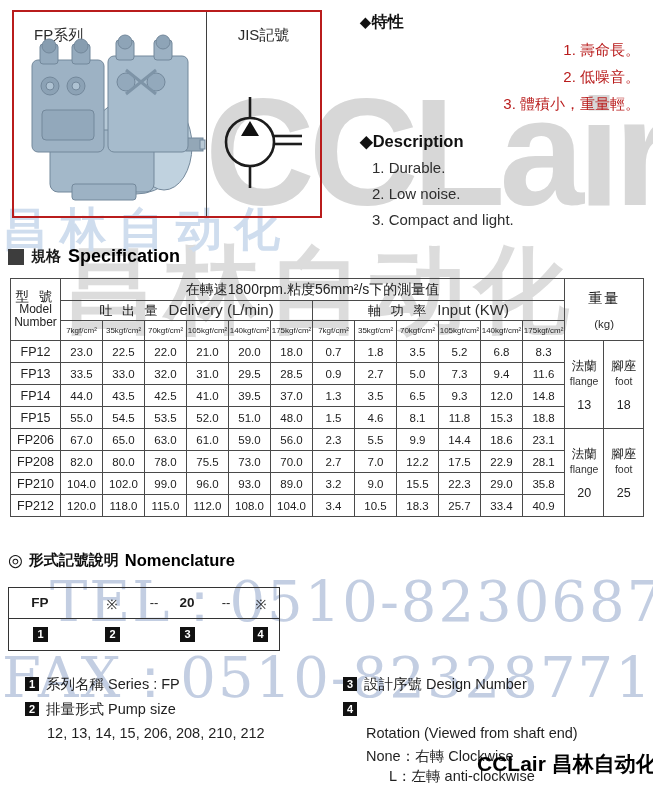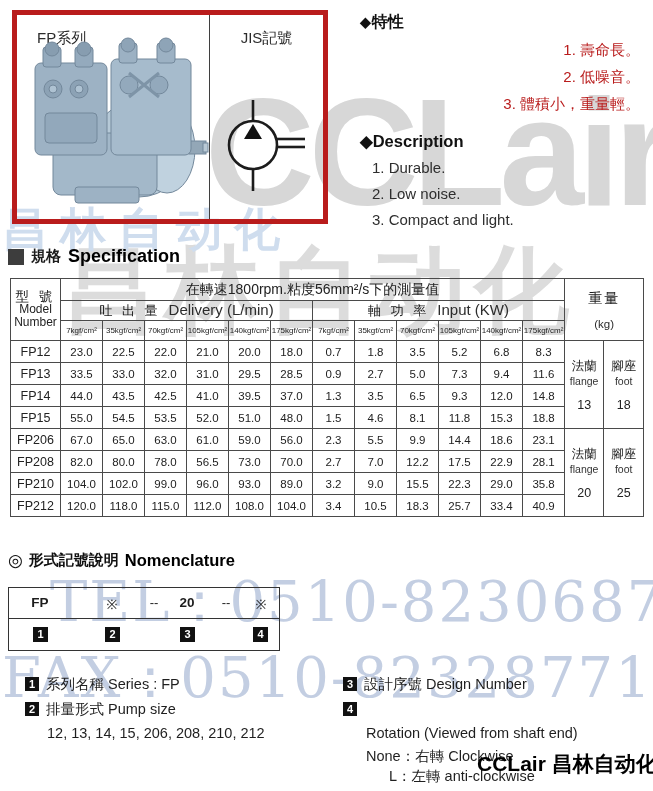--- a/index.html
+++ b/index.html
@@ -11,21 +11,21 @@
   .wm{position:absolute;z-index:0;white-space:nowrap;pointer-events:none;line-height:1;}
   .wm-cclair{left:205px;top:76px;font-size:152px;font-weight:bold;color:#d7d7d7;letter-spacing:-6px;}
   .wm-cn-gray{left:62px;top:243px;font-size:95px;font-weight:bold;color:#dcdcdc;letter-spacing:8px;}
   .wm-blue-band{left:2px;top:206px;font-size:46px;font-weight:bold;color:#cfddee;letter-spacing:12px;}
   .wm-tel{left:50px;top:574px;font-size:56px;color:#c3cee2;font-family:"DejaVu Serif",serif;letter-spacing:2px;}
   .wm-fax{left:2px;top:650px;font-size:56px;color:#c3cee2;font-family:"DejaVu Serif",serif;letter-spacing:2px;}
 
   .content{position:absolute;inset:0;z-index:1;}
 
   
-  .photo-panel{position:absolute;left:12px;top:10px;width:306px;height:204px;border:5px solid #b91c1c;display:flex;}
+  .photo-panel{position:absolute;left:12px;top:10px;width:306px;height:204px;border:2px solid #b91c1c;display:flex;}
   .photo-cell{width:192px;border-right:1px solid #3f3f3f;position:relative;}
   .jis-cell{flex:1;position:relative;}
   .series-label{position:absolute;left:20px;top:14px;font-size:15px;color:#2b2b2b;}
   .jis-label{position:absolute;left:0;right:0;top:14px;text-align:center;font-size:15px;color:#2b2b2b;}
   .pump-svg{position:absolute;left:0;top:22px;width:192px;height:180px;}
   .jis-svg{position:absolute;left:0;top:0;width:112px;height:202px;}
 
   
   .features{position:absolute;left:360px;top:12px;width:280px;}
   .feat-title{font-size:16px;font-weight:bold;color:#111;margin:0 0 8px 0;}
@@ -305,21 +305,21 @@
             <div class="wzh">腳座</div>
             <div class="wen">foot</div>
             <div class="wval">25</div>
           </td>
         </tr>
         <tr>
           <td class="model">FP208</td>
           <td>82.0</td>
           <td>80.0</td>
           <td>78.0</td>
-          <td>56.5</td>
+          <td>75.5</td>
           <td>73.0</td>
           <td>70.0</td>
           <td>2.7</td>
           <td>7.0</td>
           <td>12.2</td>
           <td>17.5</td>
           <td>22.9</td>
           <td>28.1</td>
         </tr>
         <tr>

